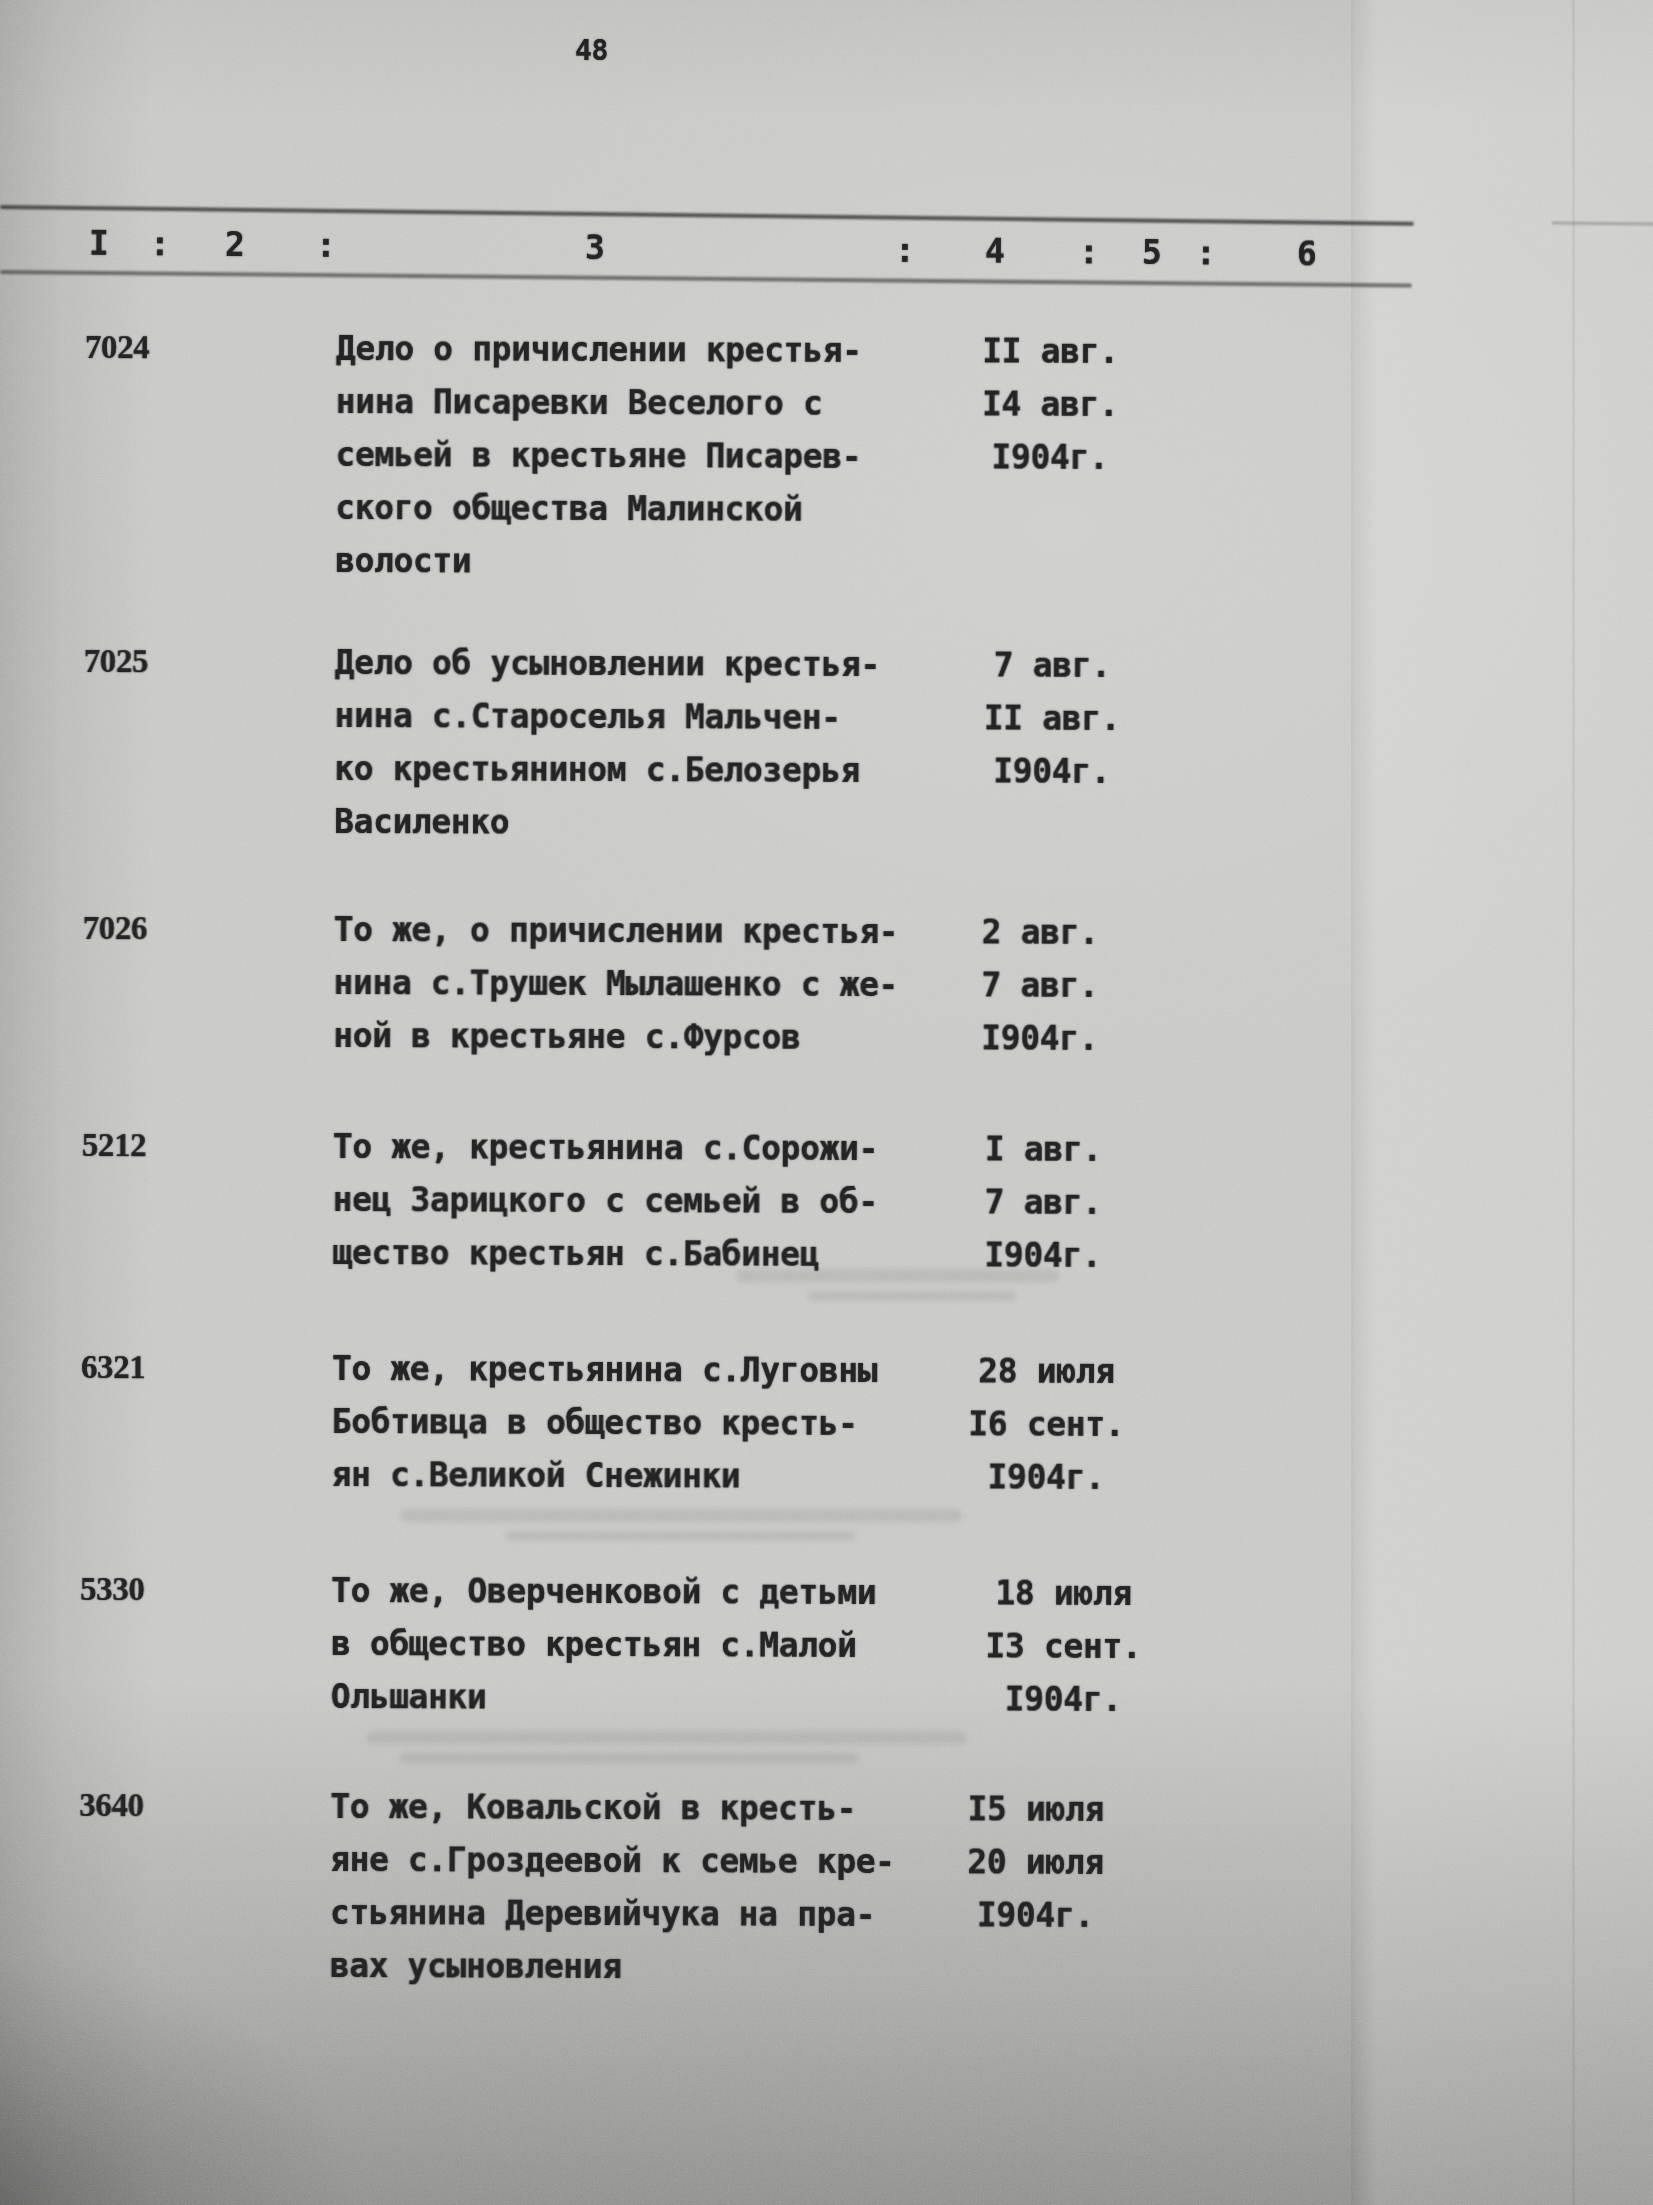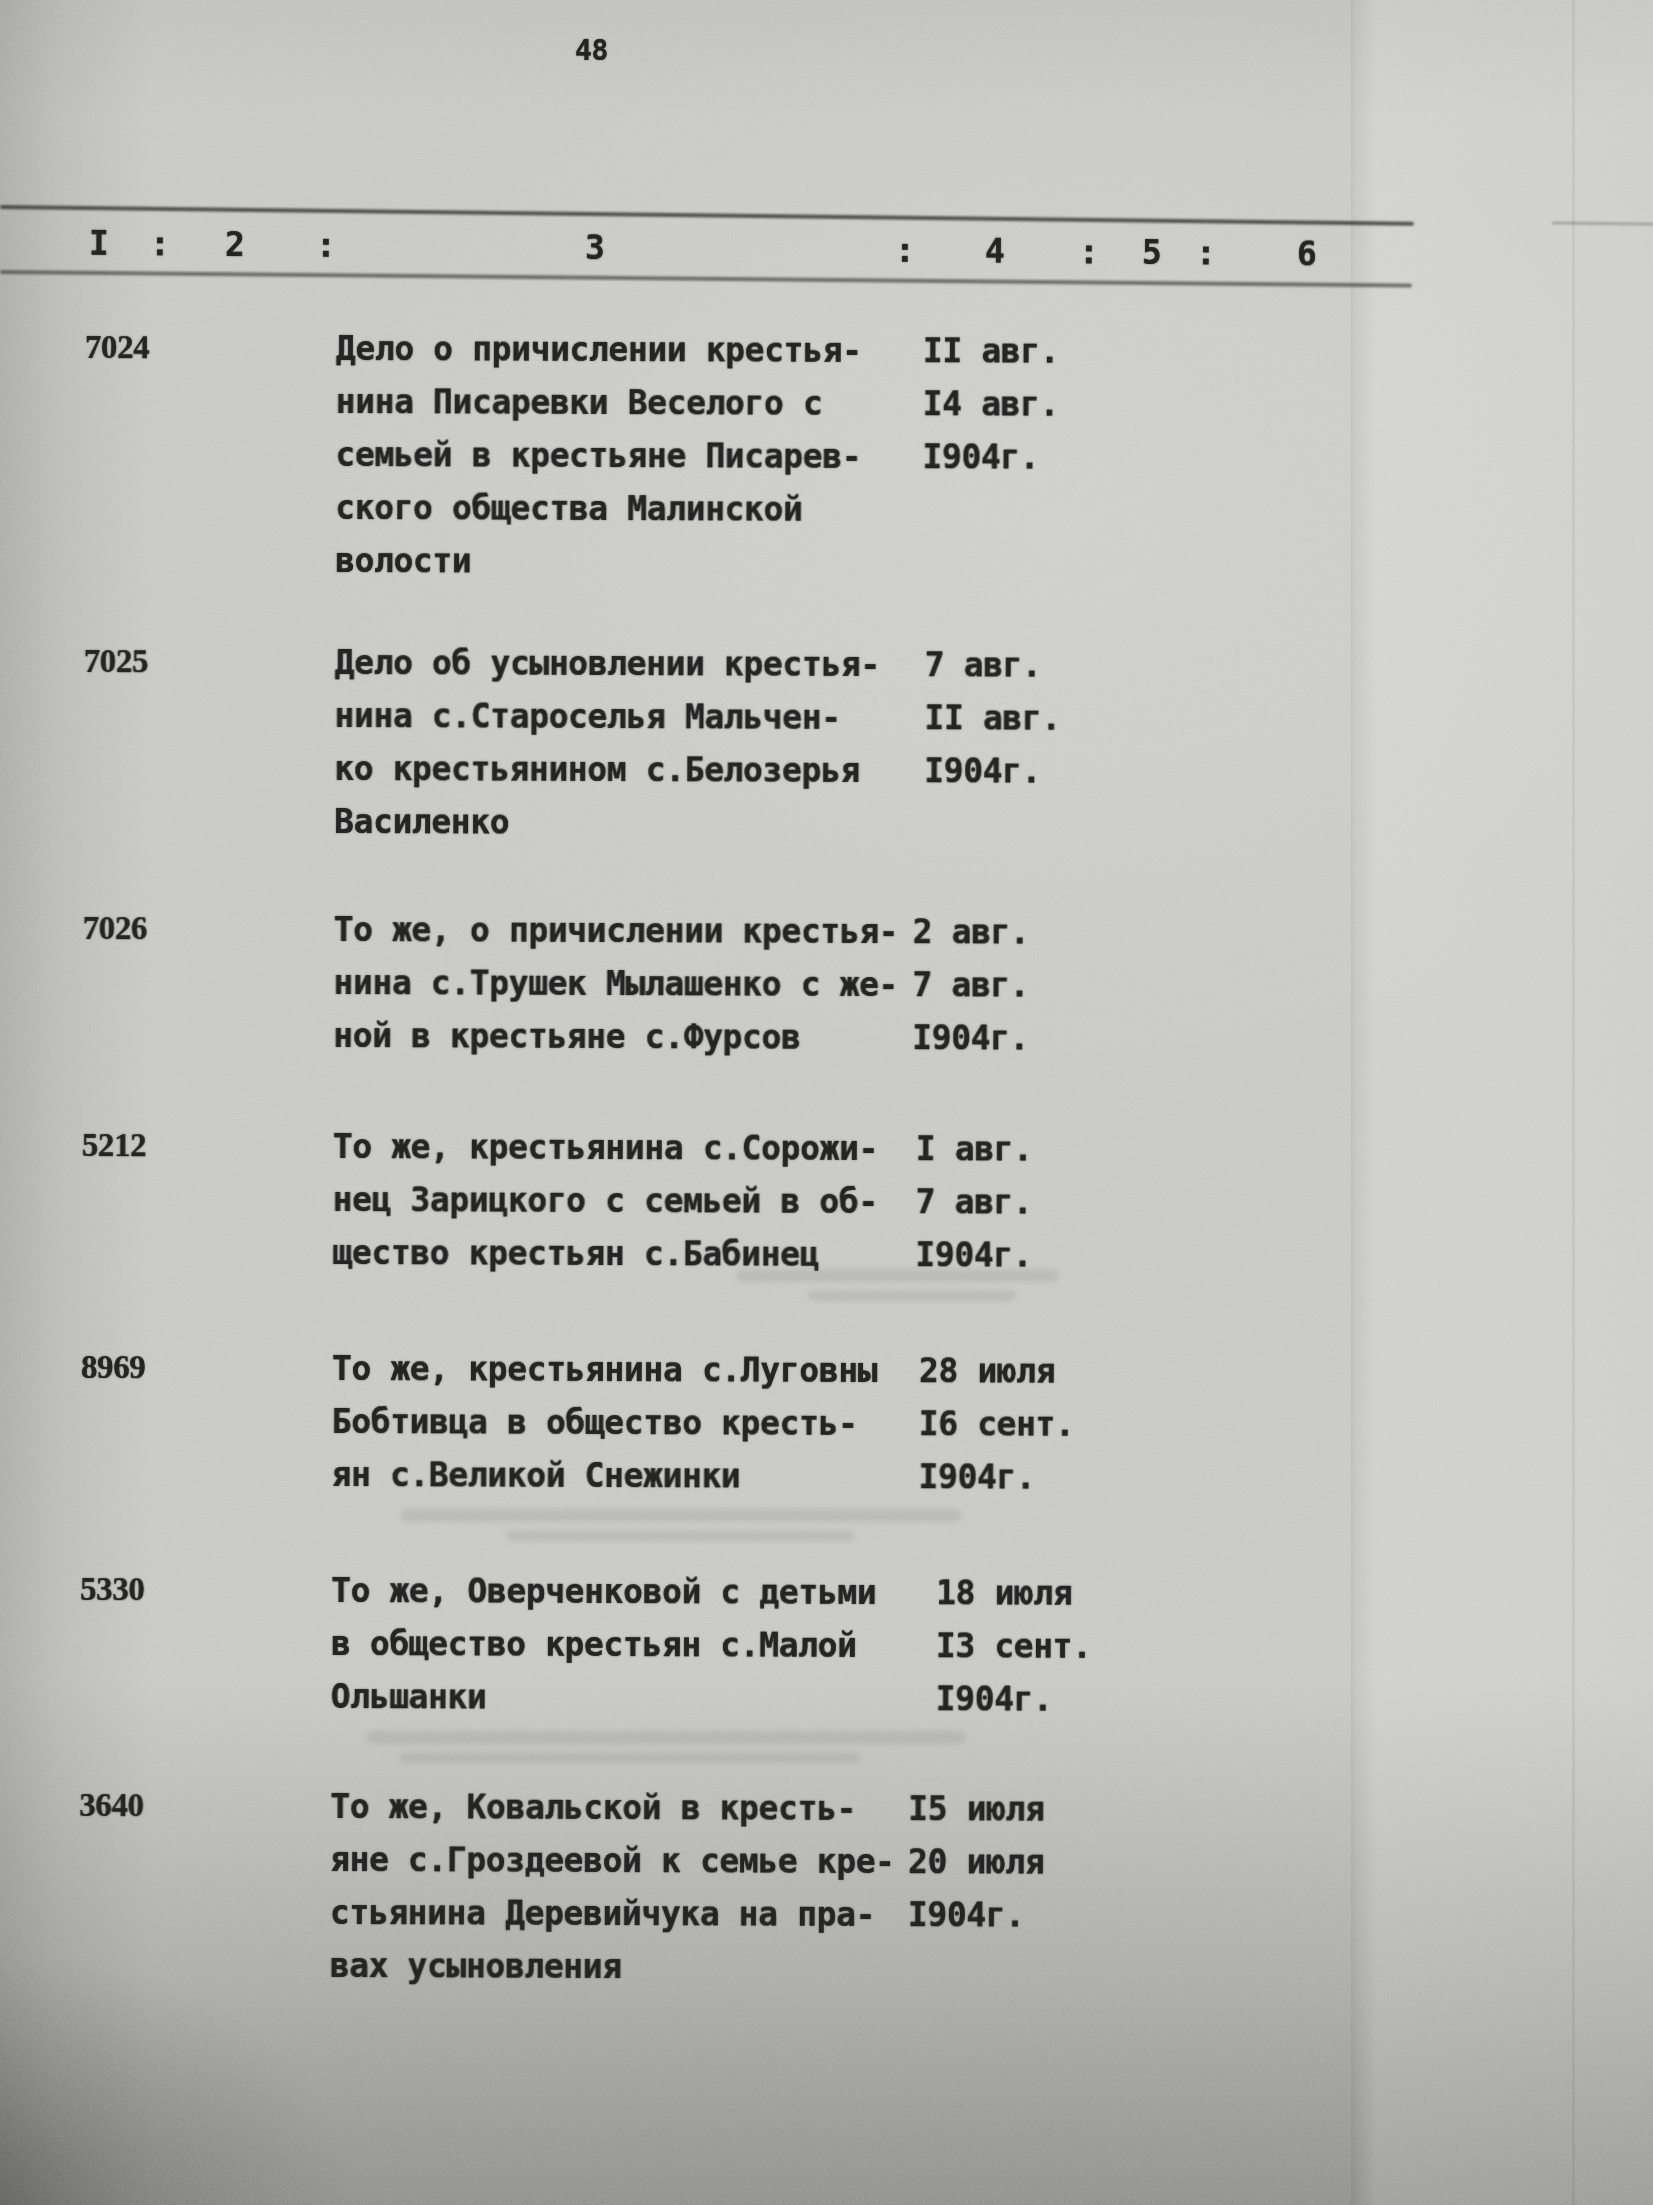--- a/index.html
+++ b/index.html
@@ -34,21 +34,21 @@
     text-shadow:0 0 0.9px rgba(35,35,35,0.9),0 0 2.6px rgba(60,60,60,0.28);
     filter:blur(0.3px);
   }
   .page-number{position:absolute;left:575px;top:34px;font-size:28px;}
   .hdr{position:absolute;left:0;top:223px;width:1412px;height:39px;transform:rotate(0.5deg);transform-origin:left center;}
   .hdr span{position:absolute;top:0;}
   .entries{position:absolute;left:0;top:0;width:100%;height:100%;transform:rotate(0.22deg);transform-origin:85px 323px;}
   .entry{position:absolute;left:0;width:1191px;}
   .entry .num{position:absolute;left:85px;top:0;line-height:53px;font-family:Liberation Serif, serif;}
   .entry .desc{position:absolute;left:336px;top:0;width:596px;line-height:53px;white-space:pre-line;}
-  .entry .dates{position:absolute;top:0;width:255px;line-height:53px;white-space:pre-line;}
+  .entry .dates{position:absolute;top:0;width:255px;line-height:53px;white-space:pre-line;text-align:center;}
   .ghost{position:absolute;background:rgba(70,70,70,0.11);filter:blur(2.6px);border-radius:6.8px;pointer-events:none;}
 </style>
 </head>
 <body>
 
 <div class="page">
 
   <svg class="grain" xmlns="http://www.w3.org/2000/svg" viewBox="0 0 1944 2592" width="1654" height="2205">
     <filter id="grainF">
       <feTurbulence type="fractalNoise" baseFrequency="0.8" numOctaves="2" stitchTiles="stitch"></feTurbulence>
@@ -119,21 +119,21 @@
       <div class="num ink">5212</div>
       <div class="desc ink">То же, крестьянина с.Сорожи-
 нец Зарицкого с семьей в об-
 щество крестьян с.Бабинец</div>
       <div class="dates ink" style="left:919px">I авг.
 7 авг.
 I904г.</div>
     </div>
 
     <div class="entry" style="top:1341px">
-      <div class="num ink">8969</div>
+      <div class="num ink">6321</div>
       <div class="desc ink">То же, крестьянина с.Луговны
 Бобтивца в общество кресть-
 ян с.Великой Снежинки</div>
       <div class="dates ink" style="left:923px">28 июля
 I6 сент.
 I904г.</div>
     </div>
 
     <div class="entry" style="top:1563px">
       <div class="num ink">5330</div>

